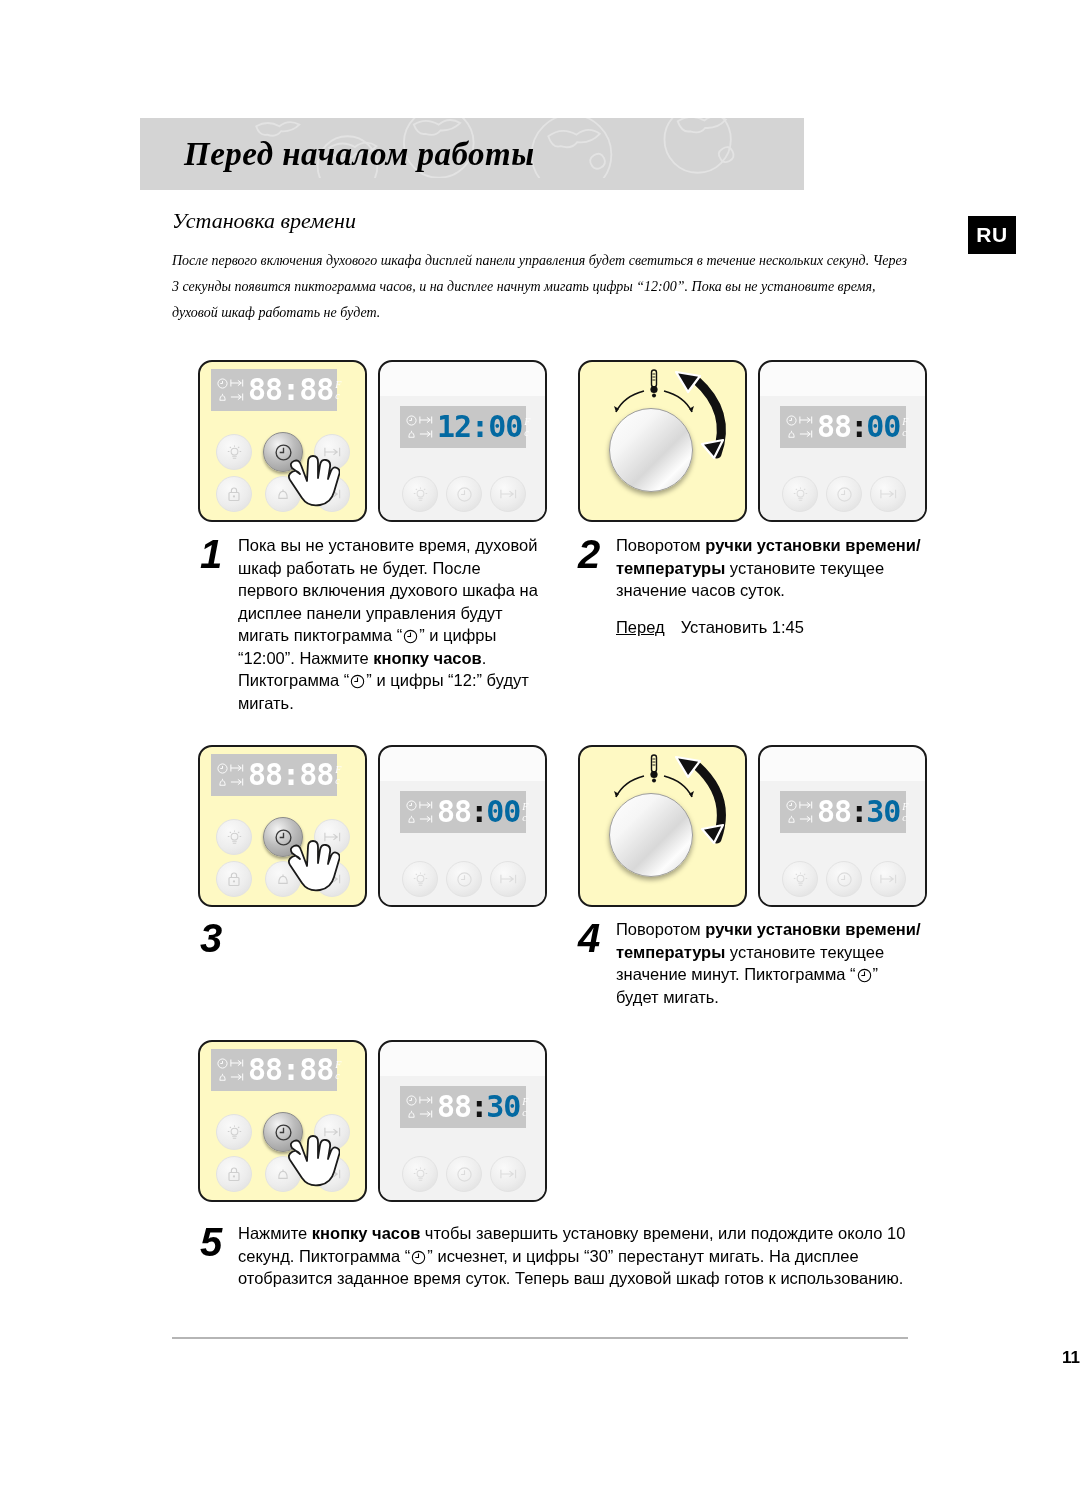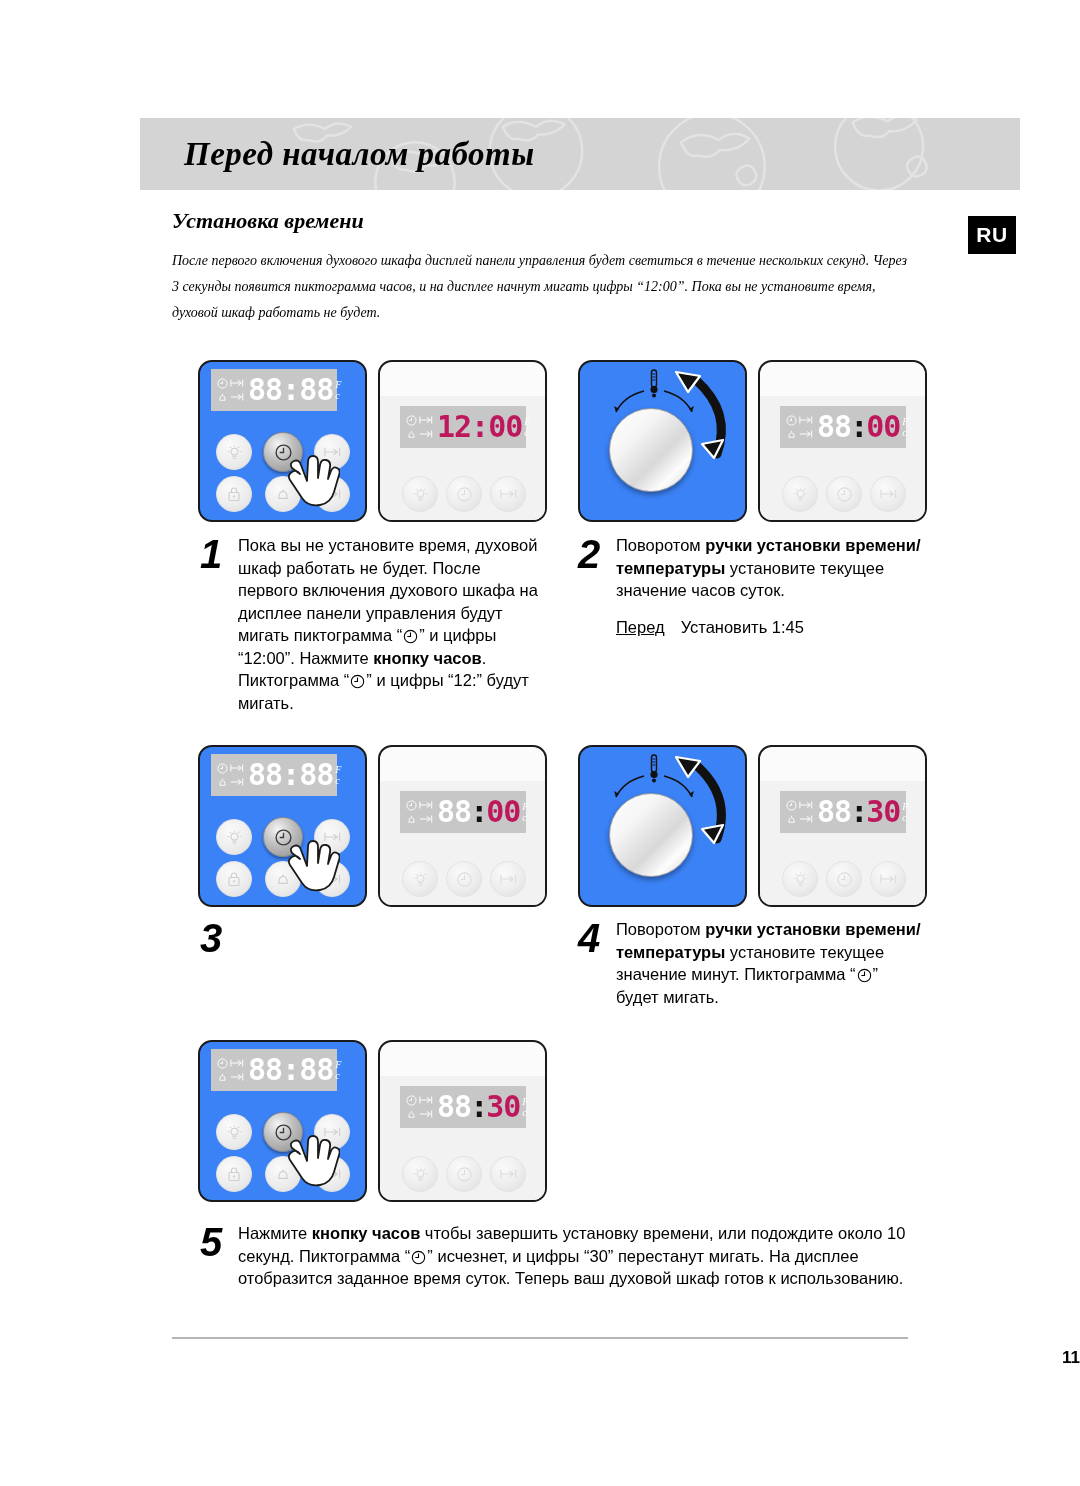--- a/index.html
+++ b/index.html
@@ -14,21 +14,21 @@
     font-family: "Liberation Sans", sans-serif;
     color: #000;
     overflow: hidden;
   }
 
   
   .header-band {
     position: absolute;
     left: 140px;
     top: 118px;
-    width: 880px;
+    width: 664px;
     height: 72px;
     background: #d4d4d4;
     overflow: hidden;
   }
   .header-watermark {
     position: absolute;
     inset: 0;
     opacity: 1;
   }
   .header-title {
@@ -62,38 +62,38 @@
     letter-spacing: 0.5px;
   }
 
   
   .section-heading {
     position: absolute;
     left: 172px;
     top: 208px;
     font-family: "Liberation Serif", serif;
     font-style: italic;
-    font-weight: bold;
+    font-weight: normal;
     font-size: 22px;
   }
   .intro {
     position: absolute;
     left: 172px;
     top: 248px;
     width: 740px;
     font-family: "Liberation Serif", serif;
     font-style: italic;
     font-size: 14px;
     line-height: 26px;
   }
 
   
   .panel {
     position: absolute;
-    background: #3b82f6;
+    background: #fef9c3;
     border: 2px solid #1a1a1a;
     border-radius: 14px;
     overflow: hidden;
   }
   .panel.plain { background: #fbfbfb; }
 
   
   .disp {
     position: absolute;
     background: #c7c7c7;
@@ -127,21 +127,21 @@
   .digits {
     font-family: "DejaVu Sans Mono", monospace;
     font-weight: bold;
     font-size: 30px;
     letter-spacing: -1px;
     line-height: 1;
     display: flex;
     align-items: center;
   }
   .d-off { color: #ffffff; }
-  .d-on  { color: #be185d; }
+  .d-on  { color: #0369a1; }
   .d-colon { color: #ffffff; margin: 0 -1px; }
   .d-colon.on { color: #111111; }
   .fc {
     display: flex;
     flex-direction: column;
     justify-content: center;
     font-family: "Liberation Serif", serif;
     font-style: italic;
     font-size: 10px;
     line-height: 11px;

